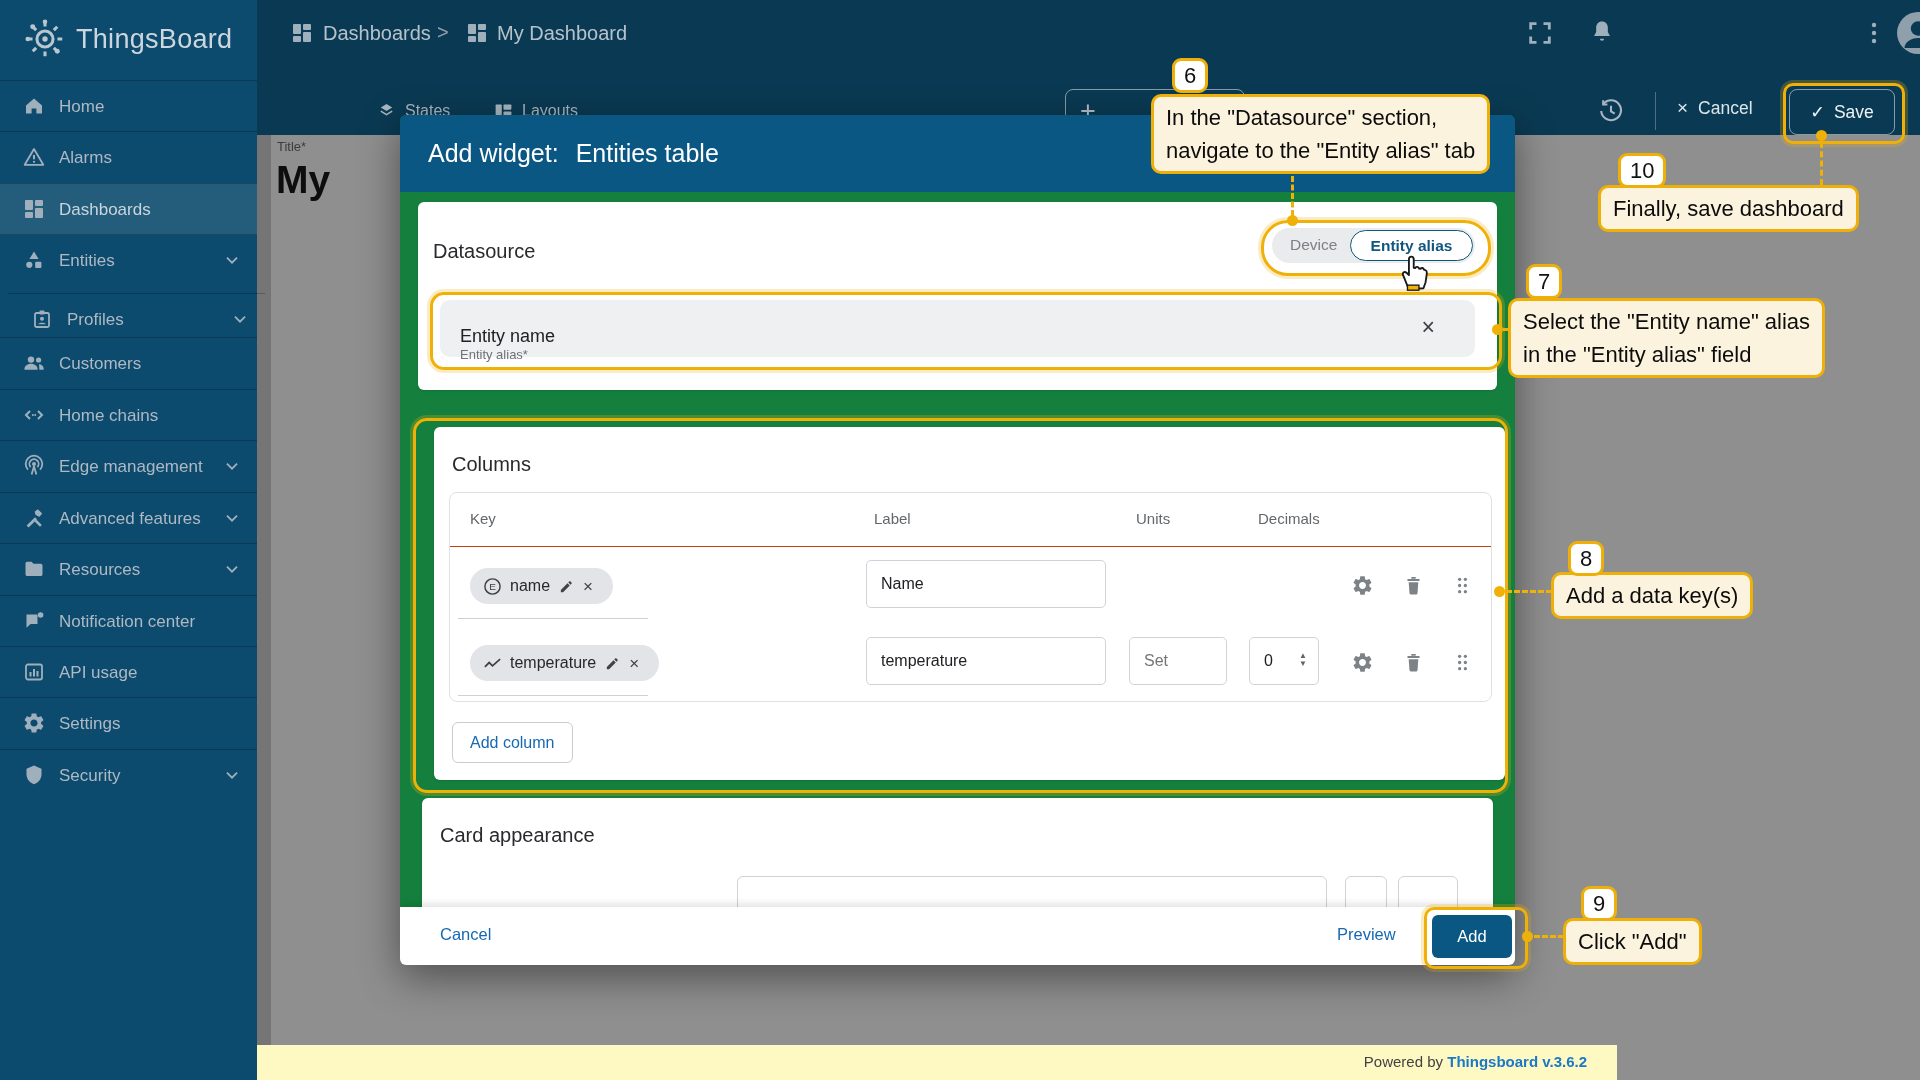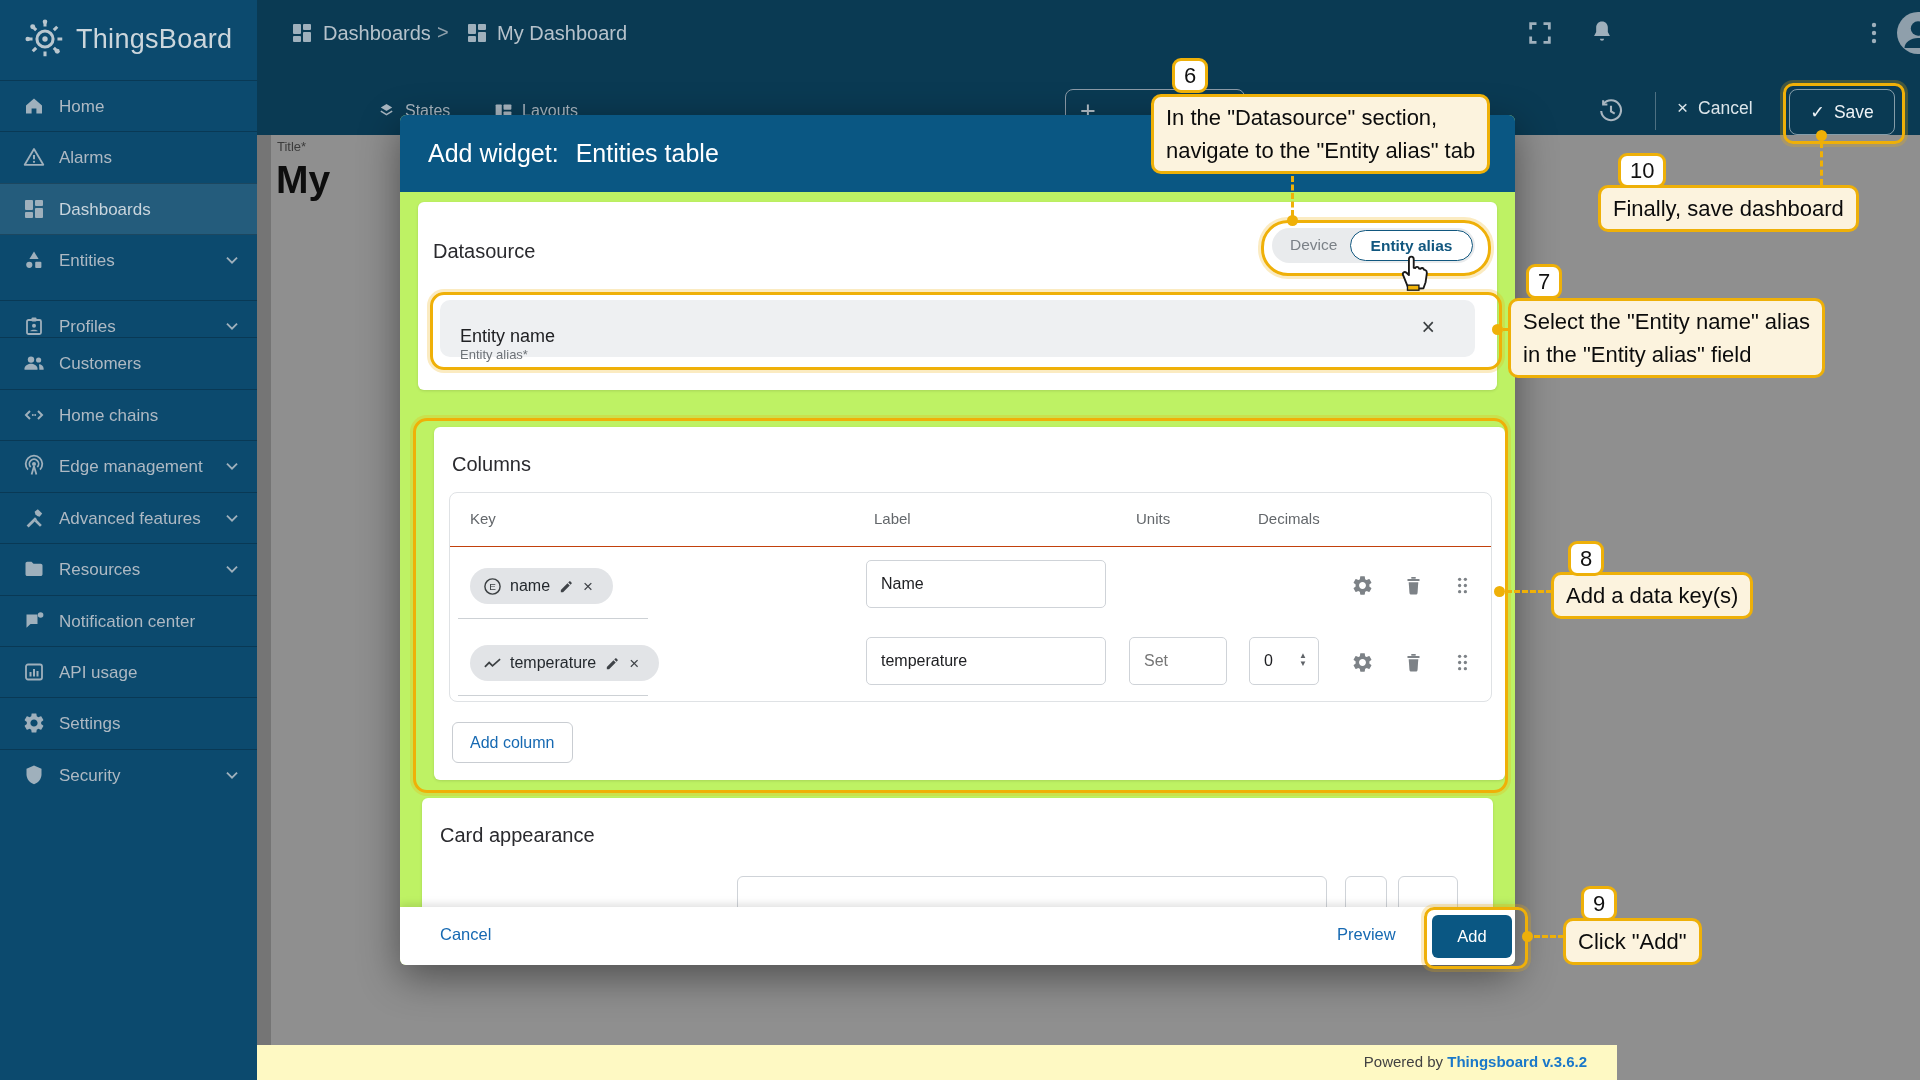--- a/index.html
+++ b/index.html
@@ -43,21 +43,21 @@
         border-radius:8px;color:#eef3f6;font-size:17.5px;font-weight:500;text-align:center;line-height:44px;cursor:pointer;}
   #save-top .chk{margin-right:9px;}
   
   #content-edge{position:absolute;left:257px;top:135px;width:14px;height:910px;background:#757575;z-index:1;}
   #bg-title-label{position:absolute;left:277px;top:139px;font-size:13px;color:#3c3c3c;z-index:1;}
   #bg-title-value{position:absolute;left:276px;top:158px;font-size:39px;font-weight:bold;color:#0d0d0d;z-index:1;}
   #page-footer{position:absolute;left:257px;top:1045px;width:1360px;height:35px;background:#fef9c3;z-index:2;}
   #powered{position:absolute;right:30px;top:8px;font-size:15px;color:#424242;}
   #powered b{color:#1a78c9;}
   
-  #modal{position:absolute;left:400px;top:115px;width:1115px;height:850px;background:#bef264;border-radius:6px;
+  #modal{position:absolute;left:400px;top:115px;width:1115px;height:850px;background:#15803d;border-radius:6px;
         box-shadow:0 12px 40px rgba(0,0,0,.45);z-index:20;overflow:hidden;}
   #modal-header{position:absolute;left:0;top:0;width:100%;height:77px;background:#0a5783;}
   #modal-title{position:absolute;left:28px;top:24px;font-size:25px;font-weight:500;color:#fff;}
   #modal-title .widget{margin-left:17px;}
   .card{position:absolute;background:#fff;border-radius:6px;box-shadow:0 1px 3px rgba(0,0,0,.12);}
   #card-datasource{left:18px;top:87px;width:1079px;height:188px;}
   #card-columns{left:22px;top:312px;width:1071px;height:353px;margin-left:12px;}
   #card-appearance{left:22px;top:683px;width:1071px;height:120px;}
   .card-heading{position:absolute;font-size:20px;font-weight:500;color:#2a2a2e;}
   
@@ -199,21 +199,21 @@
               <path d="M12 3.5 16.6 11H7.4z"></path>
               <circle cx="7.3" cy="16.8" r="3.1"></circle>
               <rect x="13.2" y="13.7" width="6.2" height="6.2" rx="1"></rect>
             </svg>
           </span>
           <span class="side-label">Entities</span>
           <span class="side-chev"><svg viewBox="0 0 24 24" fill="none" stroke="currentColor" stroke-width="2">
               <path d="M6.5 9.5l5.5 5.5 5.5-5.5"></path>
             </svg></span>
         </div>
-        <div class="side-item" style="top: 300px;">
+        <div class="side-item" style="top: 293px; margin-left: 8px;">
           <span class="side-ic">
             <svg viewBox="0 0 24 24">
               <rect x="5" y="6" width="14" height="14" rx="1.5" fill="none" stroke="currentColor" stroke-width="1.8"></rect>
               <rect x="9.5" y="3.5" width="5" height="4" rx="1" fill="currentColor"></rect>
               <circle cx="12" cy="11.8" r="2" fill="currentColor"></circle>
               <path d="M8.3 17.3c0-2 7.4-2 7.4 0z" fill="currentColor"></path>
             </svg>
           </span>
           <span class="side-label">Profiles</span>
           <span class="side-chev"><svg viewBox="0 0 24 24" fill="none" stroke="currentColor" stroke-width="2">

